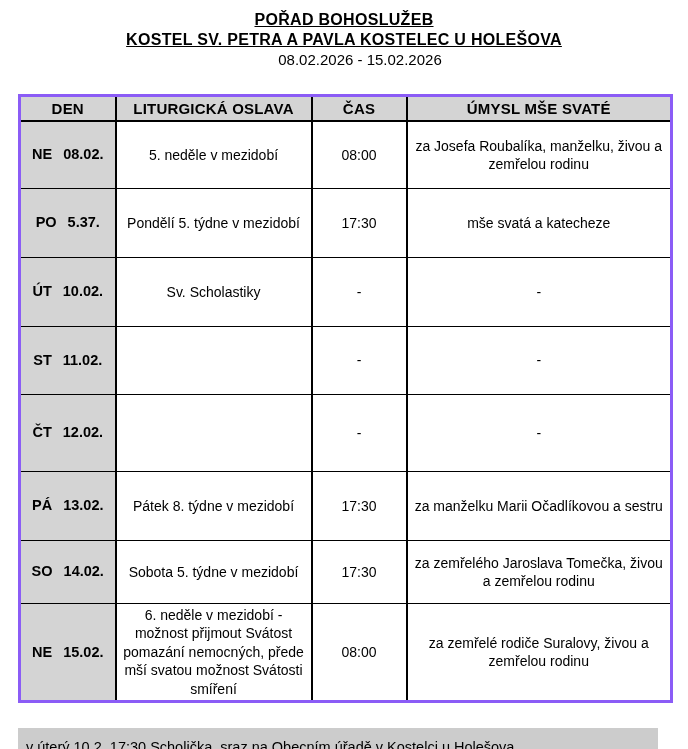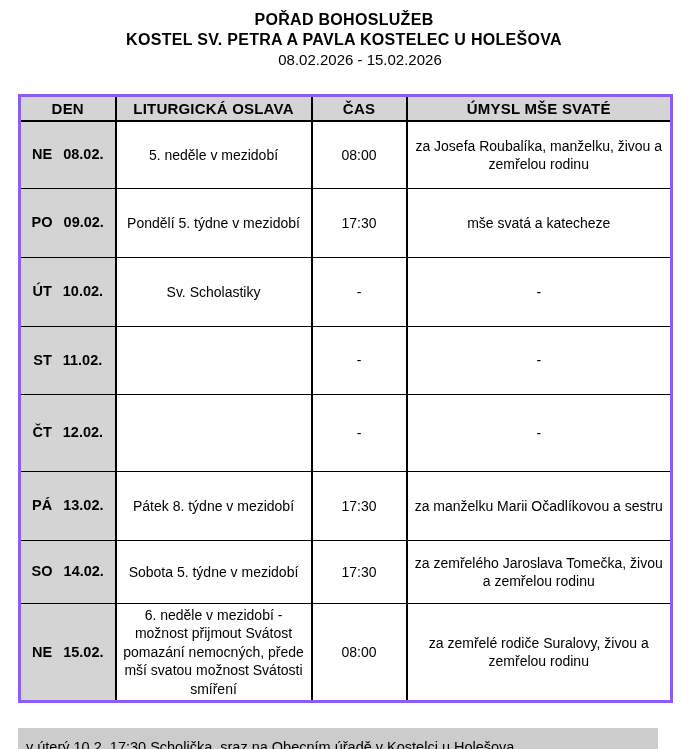--- a/index.html
+++ b/index.html
@@ -16,20 +16,21 @@
   }
   .titles {
     text-align: center;
     padding-top: 10px;
   }
   .title-main, .title-sub {
     font-size: 16px;
     font-weight: bold;
     line-height: 20px;
     letter-spacing: 0.3px;
+    text-decoration: underline;
   }
   .title-dates {
     font-size: 15px;
     font-weight: normal;
     line-height: 20px;
     padding-left: 32px;
   }
   table.schedule {
     margin: 24px 0 0 18px;
     width: 652px;
@@ -122,21 +123,21 @@
     <td class="day-cell">
       <span class="day-abbrev">NE</span><span class="day-date">08.02.</span>
     </td>
     <td class="celebration-cell">5. neděle v mezidobí</td>
     <td class="time-cell">08:00</td>
     <td class="intention-cell">za Josefa Roubalíka, manželku, živou a zemřelou rodinu</td>
   </tr>
 
   <tr>
     <td class="day-cell">
-      <span class="day-abbrev">PO</span><span class="day-date">09.02.</span>
+      <span class="day-abbrev">PO</span><span class="day-date">5.37.</span>
     </td>
     <td class="celebration-cell">Pondělí 5. týdne v mezidobí</td>
     <td class="time-cell">17:30</td>
     <td class="intention-cell">mše svatá a katecheze</td>
   </tr>
 
   <tr>
     <td class="day-cell">
       <span class="day-abbrev">ÚT</span><span class="day-date">10.02.</span>
     </td>

